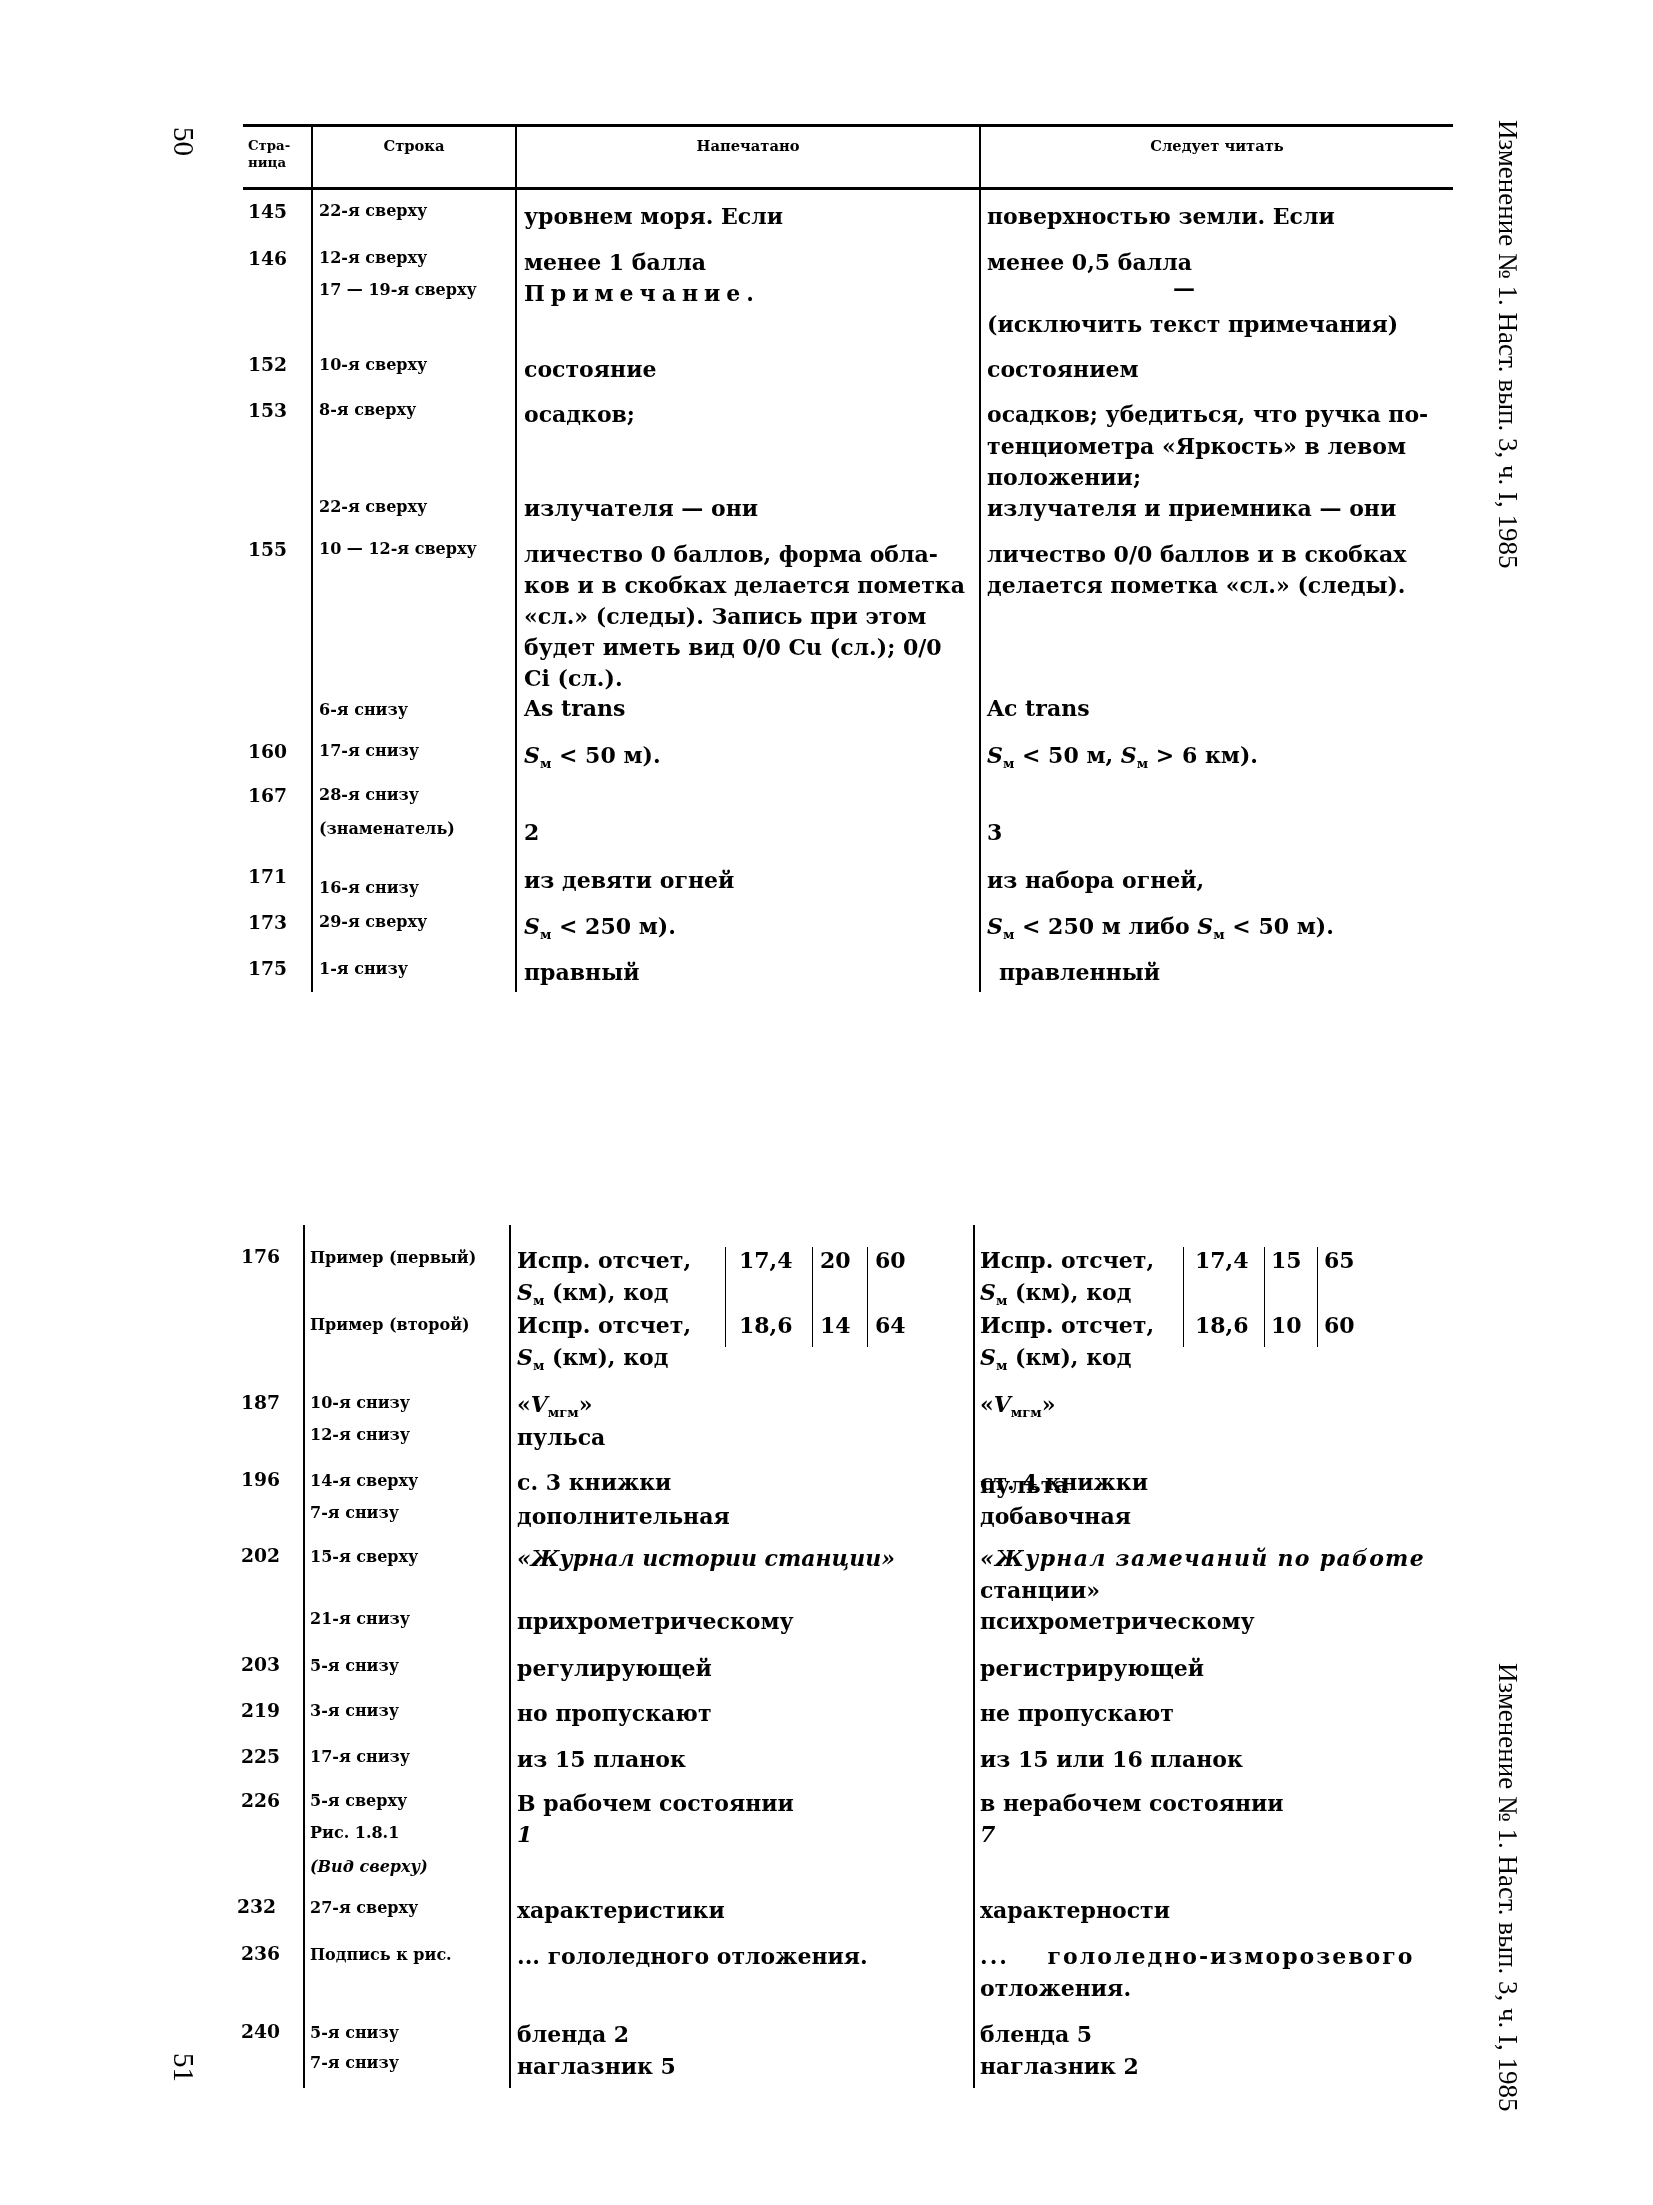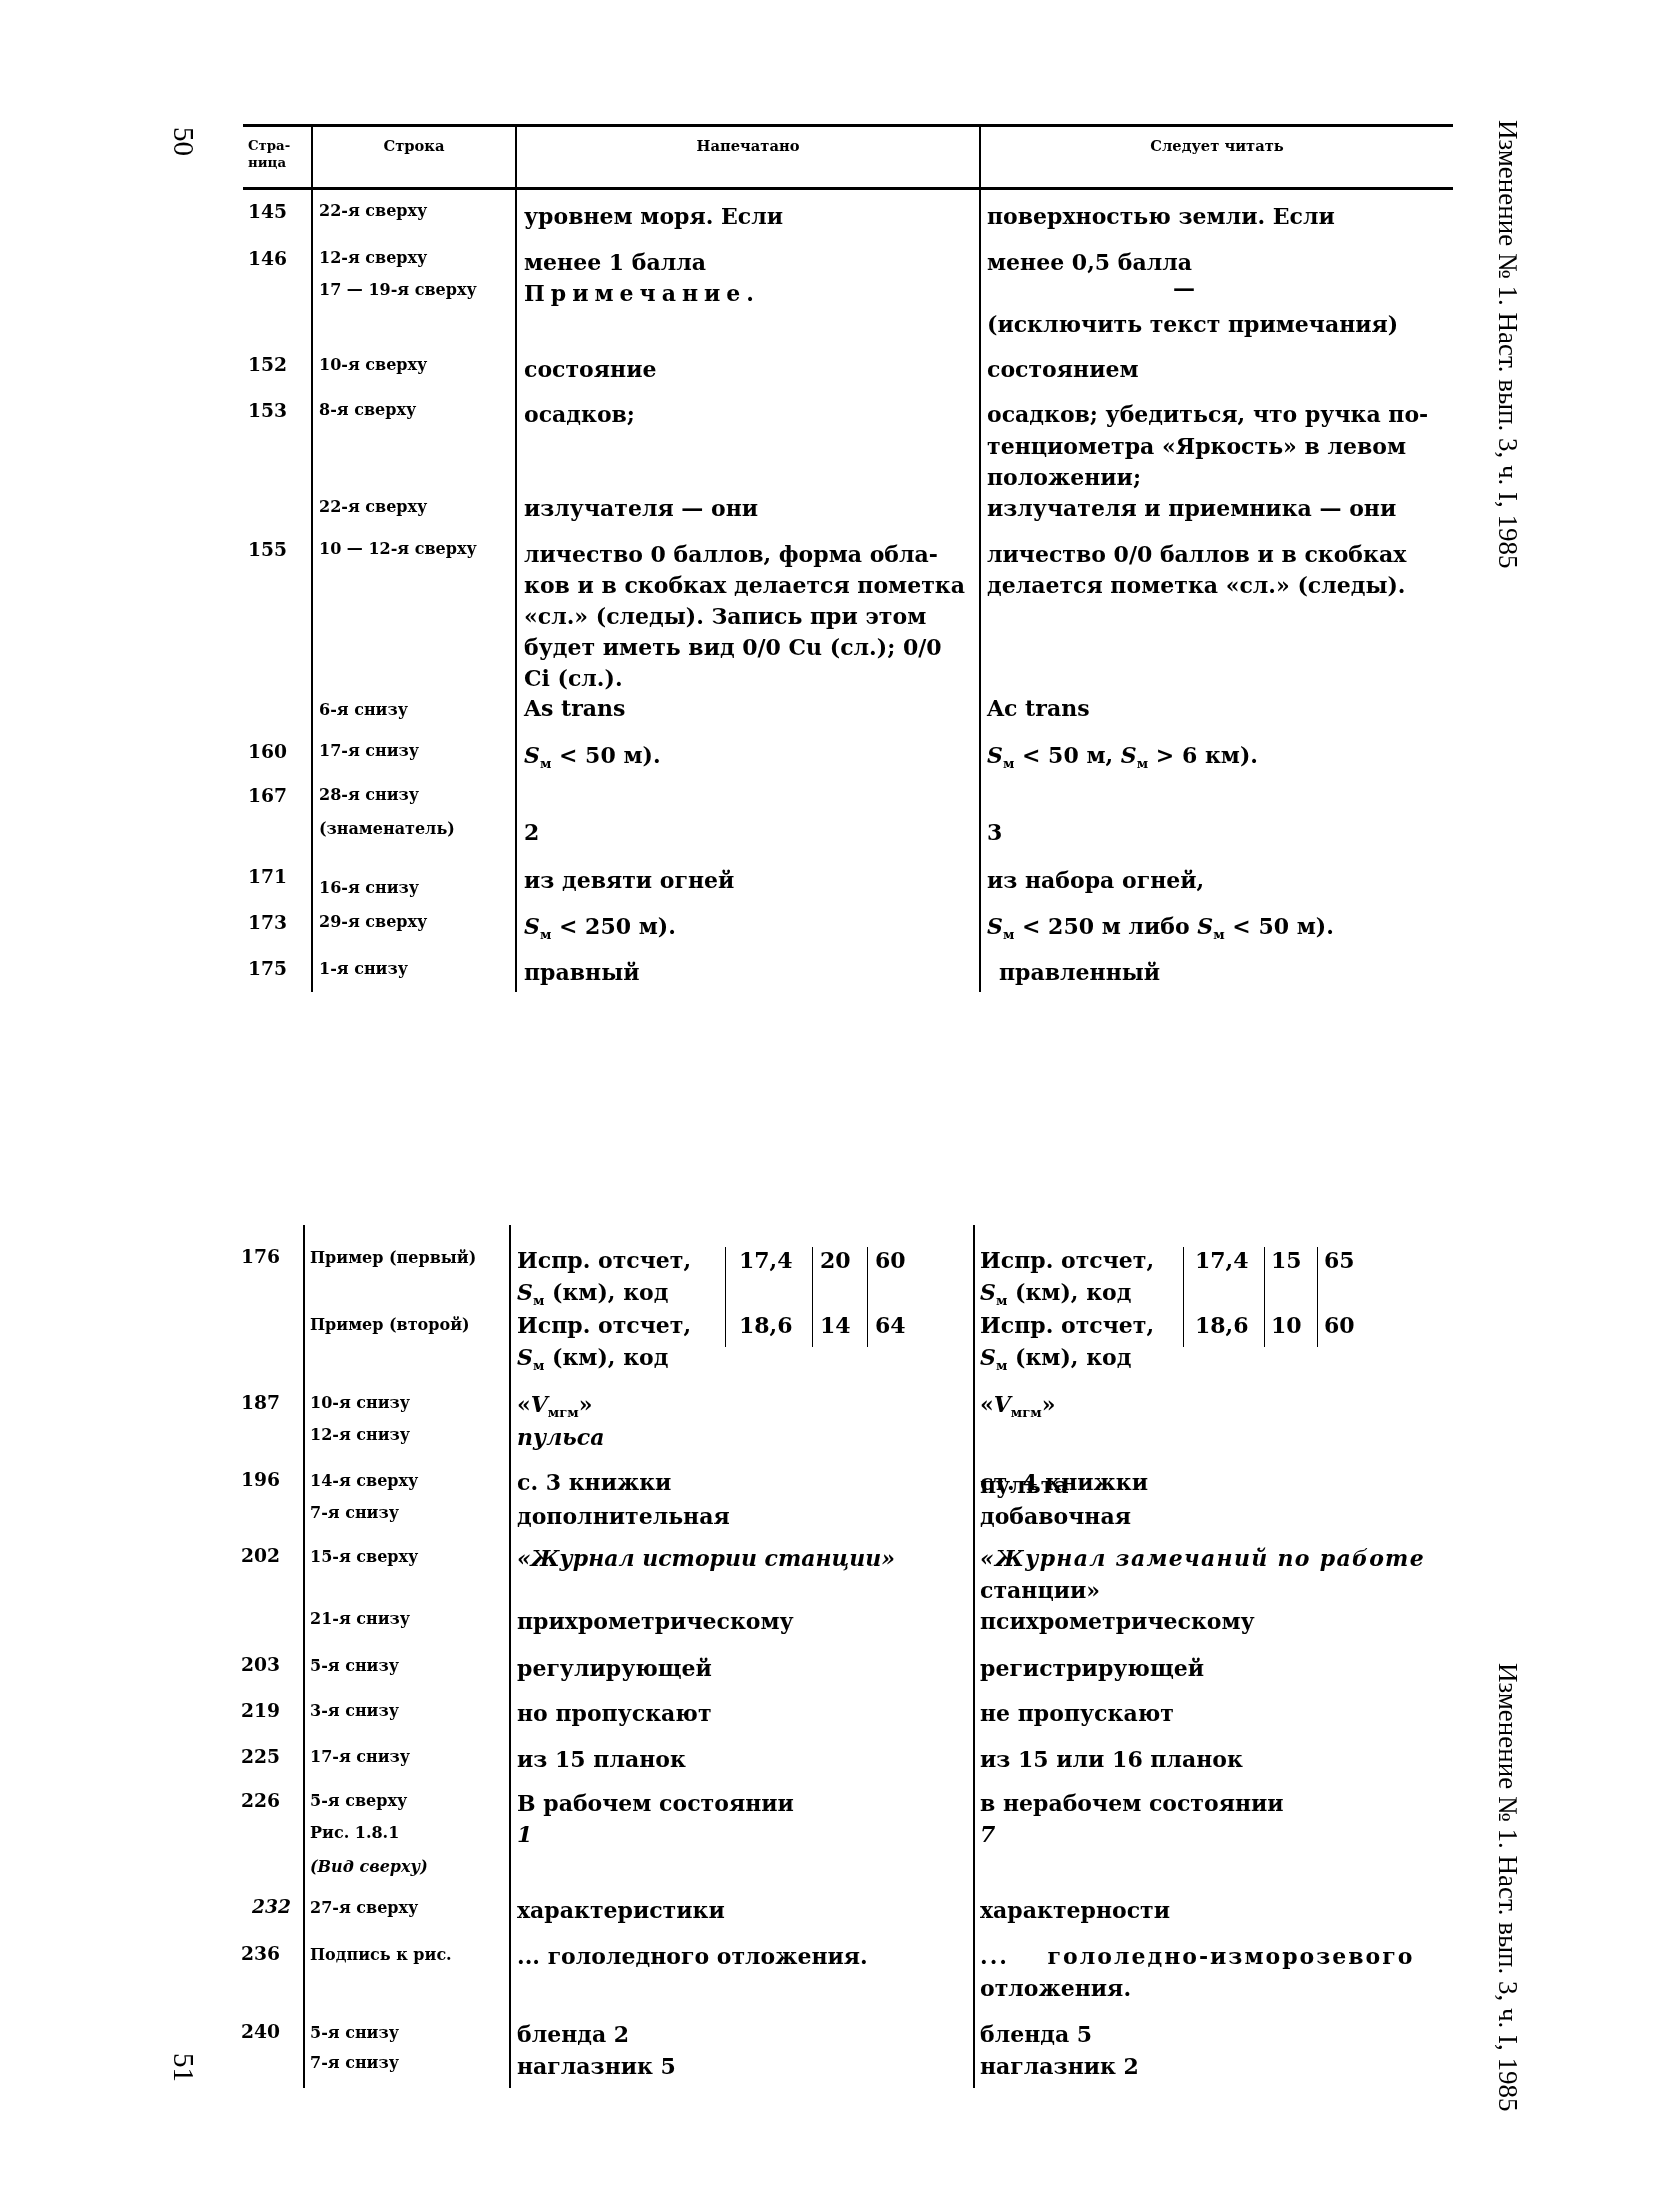--- a/index.html
+++ b/index.html
@@ -145,21 +145,21 @@
   <div class="abs tx" style="left:1271px; top:1247px;">15</div>
   <div class="abs tx" style="left:1324px; top:1247px;">65</div>
   <div class="abs tx" style="left:1195px; top:1312px;">18,6</div>
   <div class="abs tx" style="left:1271px; top:1312px;">10</div>
   <div class="abs tx" style="left:1324px; top:1312px;">60</div>
 
   <div class="abs pg" style="left:241px; top:1391px;">187</div>
   <div class="abs ln" style="left:310px; top:1393px;">10-я снизу</div>
   <div class="abs ln" style="left:310px; top:1425px;">12-я снизу</div>
   <div class="abs tx" style="left:517px; top:1391px;">«<span class="it">V</span><sub>мгм</sub>»</div>
-  <div class="abs tx" style="left:517px; top:1424px;font-style:italic;">пульса</div>
+  <div class="abs tx" style="left:517px; top:1424px;">пульса</div>
   <div class="abs tx" style="left:980px; top:1391px;">«<span class="it">V</span><sub>мгм</sub>»</div>
   <div class="abs tx" style="left:980px; top:1424px;margin-top:48px;">пульта</div>
 
   <div class="abs pg" style="left:241px; top:1468px;">196</div>
   <div class="abs ln" style="left:310px; top:1471px;">14-я сверху</div>
   <div class="abs ln" style="left:310px; top:1503px;">7-я снизу</div>
   <div class="abs tx" style="left:517px; top:1469px;">с. 3 книжки</div>
   <div class="abs tx" style="left:517px; top:1503px;">дополнительная</div>
   <div class="abs tx" style="left:980px; top:1469px;">ст. 4 книжки</div>
   <div class="abs tx" style="left:980px; top:1503px;">добавочная</div>
@@ -190,21 +190,21 @@
 
   <div class="abs pg" style="left:241px; top:1789px;">226</div>
   <div class="abs ln" style="left:310px; top:1791px;">5-я сверху</div>
   <div class="abs ln" style="left:310px; top:1823px;">Рис. 1.8.1</div>
   <div class="abs ln it" style="left:310px; top:1857px;">(Вид сверху)</div>
   <div class="abs tx" style="left:517px; top:1790px;">В рабочем состоянии</div>
   <div class="abs tx it" style="left:517px; top:1821px;">1</div>
   <div class="abs tx" style="left:980px; top:1790px;">в нерабочем состоянии</div>
   <div class="abs tx it" style="left:980px; top:1821px;">7</div>
 
-  <div class="abs pg" style="left:252px; top:1895px;font-style:italic;">232</div>
+  <div class="abs pg" style="left:237px; top:1895px;">232</div>
   <div class="abs ln" style="left:310px; top:1898px;">27-я сверху</div>
   <div class="abs tx" style="left:517px; top:1897px;">характеристики</div>
   <div class="abs tx" style="left:980px; top:1897px;">характерности</div>
 
   <div class="abs pg" style="left:241px; top:1942px;">236</div>
   <div class="abs ln" style="left:310px; top:1945px;">Подпись к рис.</div>
   <div class="abs tx" style="left:517px; top:1943px;">... гололедного отложения.</div>
   <div class="abs tx" style="left:980px; top:1943px; letter-spacing:2px; white-space:pre;">...    гололедно-изморозевого</div>
   <div class="abs tx" style="left:980px; top:1975px;">отложения.</div>
 

